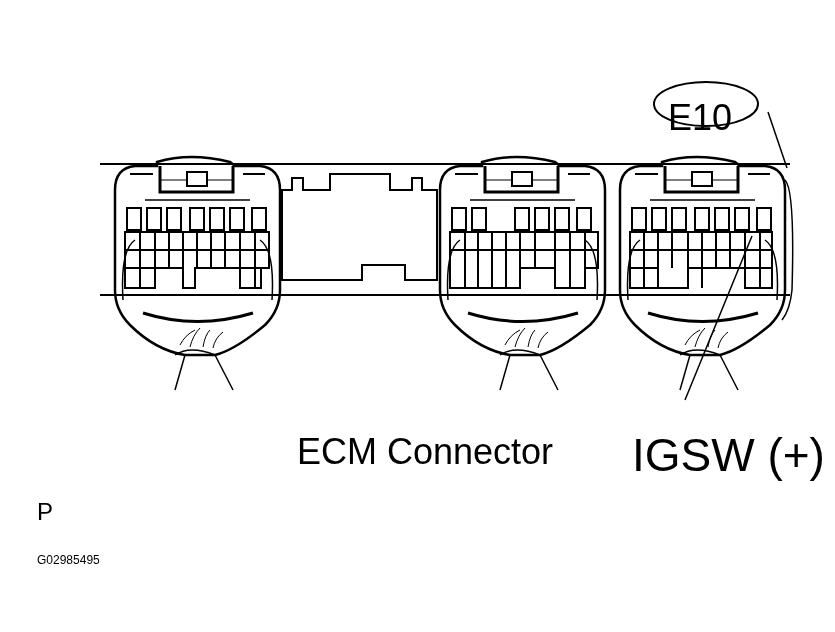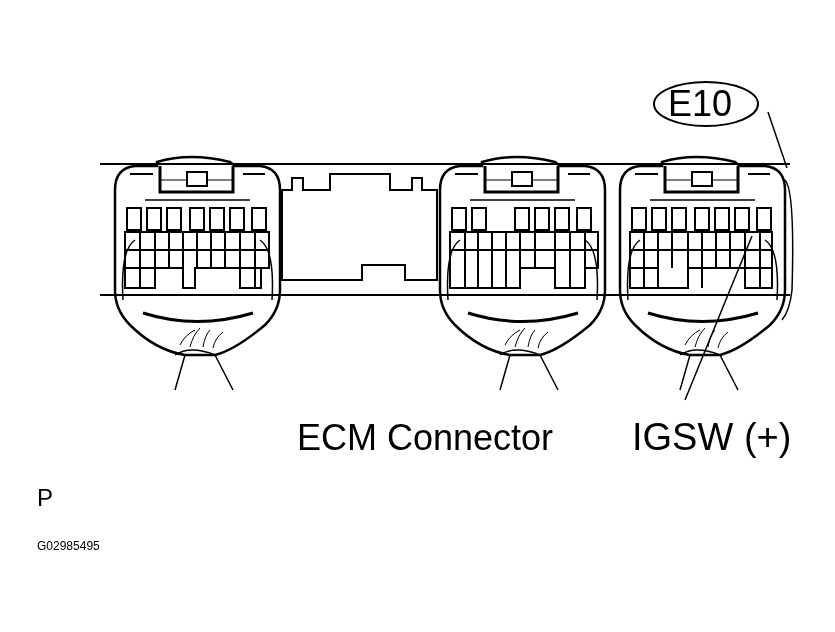--- a/index.html
+++ b/index.html
@@ -1,20 +1,20 @@
 <!DOCTYPE html>
 <html><head>
 <meta charset="utf-8">
 <style>
   html,body{margin:0;padding:0;background:#fff;}
   body{width:835px;height:632px;position:relative;overflow:hidden;font-family:"Liberation Sans",sans-serif;color:#000;}
   svg{position:absolute;left:0;top:0;}
-  .lbl{position:absolute;white-space:nowrap;line-height:1;}
+  .lbl{position:absolute;white-space:nowrap;line-height:1;margin-top:14px;}
   #e10{left:668px;top:86px;font-size:36px;}
-  #igsw{left:632px;top:418px;font-size:38px;}
+  #igsw{left:632px;top:418px;font-size:46px;}
   #ecm{left:297px;top:420px;font-size:36px;}
   #pmark{left:37px;top:486px;font-size:24px;}
   #gcode{left:37px;top:540px;font-size:12px;}
 </style>
 </head>
 <body>
 
 <svg width="835" height="632" viewBox="0 0 835 632">
   <defs>
     <g id="conn">

